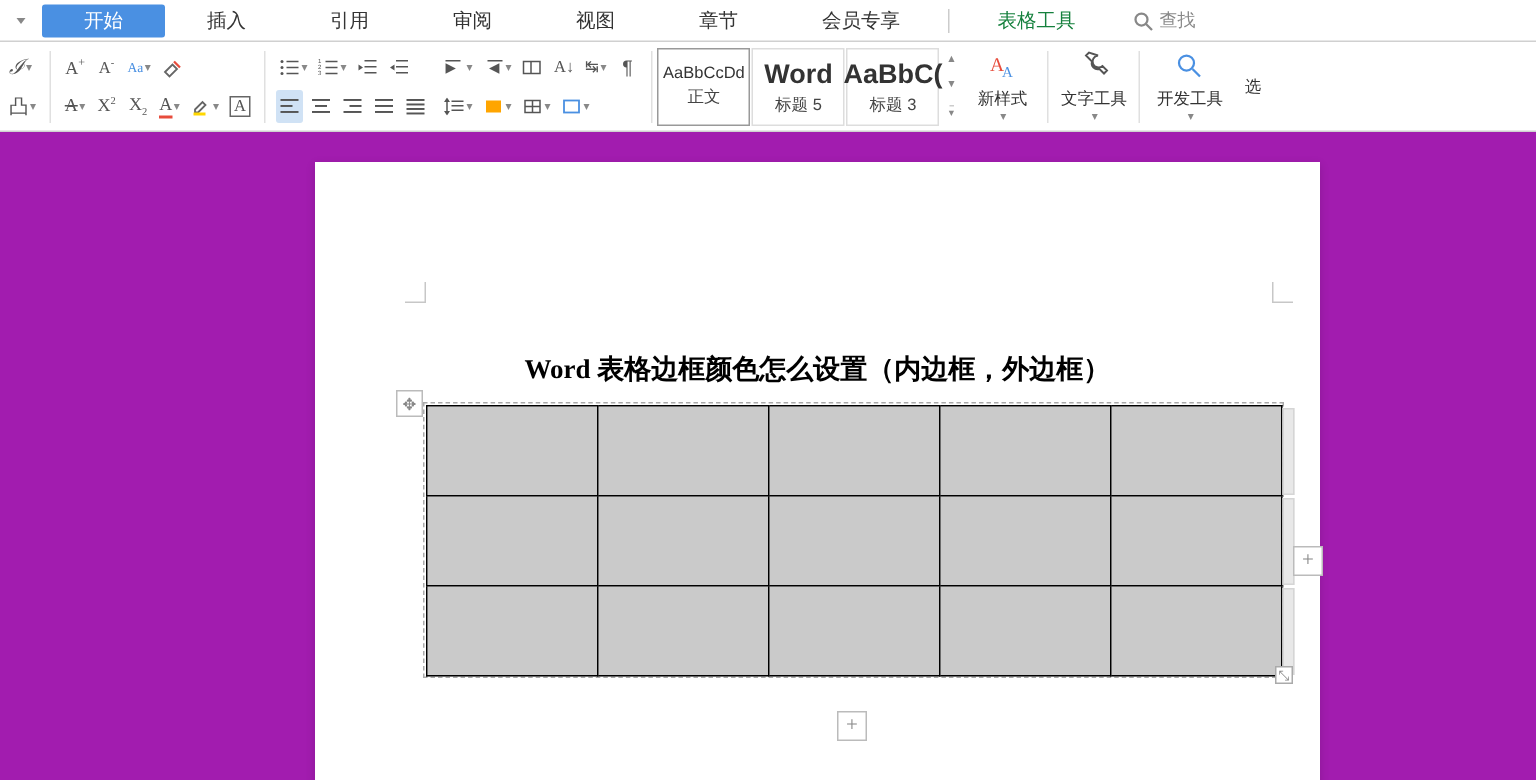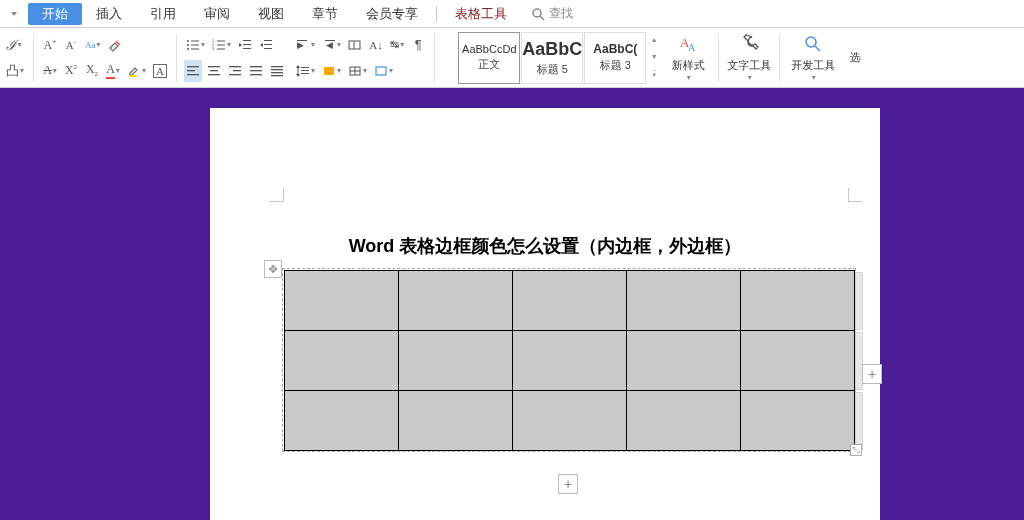--- a/index.html
+++ b/index.html
@@ -1,51 +1,51 @@
 <!DOCTYPE html>
 <html><head>
 <meta charset="utf-8">
 <style>
 * { box-sizing: border-box; margin: 0; padding: 0; }
 body { font-family: "Microsoft YaHei", sans-serif; font-size: 12px; background: #f0f0f0; width: 1024px; height: 520px; overflow: hidden; }
 
 
 .tabs-row { height: 28px; background: #fff; display: flex; align-items: center; padding-left: 0; border-bottom: 1px solid #d0d0d0; }
 .tab-leading { width: 28px; height: 24px; display: flex; align-items: center; justify-content: center; }
-.tab { padding: 0 14px; height: 28px; line-height: 28px; font-size: 13px; color: #333; cursor: pointer; }
+.tab { padding: 0 28px; height: 28px; line-height: 28px; font-size: 13px; color: #333; cursor: pointer; }
 .tab.active { background: #4a90e2; color: #fff; border-radius: 2px; height: 22px; line-height: 22px; }
 .tab-sep { width: 1px; height: 16px; background: #ccc; margin: 0 4px; }
-.tab.special { color: #7f1d1d; }
+.tab.special { color: #15803d; }
 .search-box { display: flex; align-items: center; gap: 4px; color: #888; margin-left: 10px; }
 
 
 .ribbon { height: 60px; background: #fff; display: flex; align-items: center; padding: 2px 0 2px 0; border-bottom: 1px solid #d0d0d0; }
 .ribbon-group { display: flex; flex-direction: column; gap: 4px; padding: 2px 4px; }
 .ribbon-sep { width: 1px; height: 48px; background: #e0e0e0; margin: 0 3px; }
 .ribbon-row { display: flex; align-items: center; gap: 3px; }
 .ribbon-btn { min-width: 18px; height: 22px; display: flex; align-items: center; justify-content: center; color: #555; cursor: pointer; border-radius: 2px; padding: 0 2px; }
 .ribbon-btn svg { display: block; }
 .dd { font-size: 8px; color: #888; margin-left: 1px; }
 
 .styles-group { display: flex; height: 52px; }
 .style-box { width: 62px; height: 52px; border: 1px solid #ddd; margin-right: 1px; display: flex; flex-direction: column; align-items: center; justify-content: center; cursor: pointer; }
-.style-box.selected { border-width: 1px; border-color: #999; margin-left: 20px; }
+.style-box.selected { border-width: 1px; border-color: #999; }
 .style-preview { font-size: 14px; color: #333; }
 .style-preview.big { font-size: 18px; font-weight: bold; }
 .style-preview.bigger { font-size: 17px; font-weight: bold; }
 .style-label { font-size: 11px; color: #444; margin-top: 2px; }
 
 .vgroup { display: flex; flex-direction: column; align-items: center; justify-content: center; width: 54px; height: 52px; cursor: pointer; }
 .vgroup svg { margin-bottom: 3px; }
 .vgroup .label { font-size: 11px; color: #333; }
 
 .align-active { background: #d0e2f5; }
 
 
-.canvas-area { position: absolute; top: 88px; left: 0; right: 0; bottom: 0; background: #4c1d95; }
+.canvas-area { position: absolute; top: 88px; left: 0; right: 0; bottom: 0; background: #a21caf; font-family: Liberation Serif, serif; }
 .page { position: absolute; left: 210px; top: 20px; width: 670px; height: 470px; background: #fff; box-shadow: 0 2px 6px rgba(0,0,0,0.15); }
 .margin-mark { position: absolute; width: 14px; height: 14px; border-color: #c7c7c7; }
 .margin-mark.tl { top: 80px; left: 60px; border-right: 1px solid #c7c7c7; border-bottom: 1px solid #c7c7c7; }
 .margin-mark.tr { top: 80px; right: 18px; border-left: 1px solid #c7c7c7; border-bottom: 1px solid #c7c7c7; }
 
 .doc-title { position: absolute; top: 126px; left: 0; right: 0; text-align: center; font-size: 18px; font-weight: bold; color: #000; }
 
 .move-handle { position: absolute; top: 152px; left: 54px; width: 18px; height: 18px; border: 1px solid #bbb; background: #fff; display: flex; align-items: center; justify-content: center; color: #888; font-size: 11px; }
 
 .word-table { position: absolute; top: 162px; left: 74px; border-collapse: collapse; }
@@ -303,25 +303,25 @@
     </div>
   </div>
   <div class="ribbon-sep"></div>
 
   <div class="styles-group">
     <div class="style-box selected">
       <div class="style-preview" style="font-size:11px;">AaBbCcDd</div>
       <div class="style-label">正文</div>
     </div>
     <div class="style-box">
-      <div class="style-preview big">AaBbC</div>
+      <div class="style-preview big">Word</div>
       <div class="style-label">标题 5</div>
     </div>
     <div class="style-box">
-      <div class="style-preview" style="font-weight:bold;font-size:12px;text-align:right;">AaBbC(</div>
+      <div class="style-preview" style="font-weight:bold;font-size:18px;text-align:right;">AaBbC(</div>
       <div class="style-label">标题 3</div>
     </div>
     <div style="display:flex;flex-direction:column;width:14px;">
         <span style="font-size:7px;color:#888;margin:auto;">▲</span>
         <span style="font-size:7px;color:#888;margin:auto;">▼</span>
         <span style="font-size:7px;color:#888;margin:auto;border-top:1px solid #ccc;">▾</span>
       </div>
   </div>
 
   <div class="vgroup">

